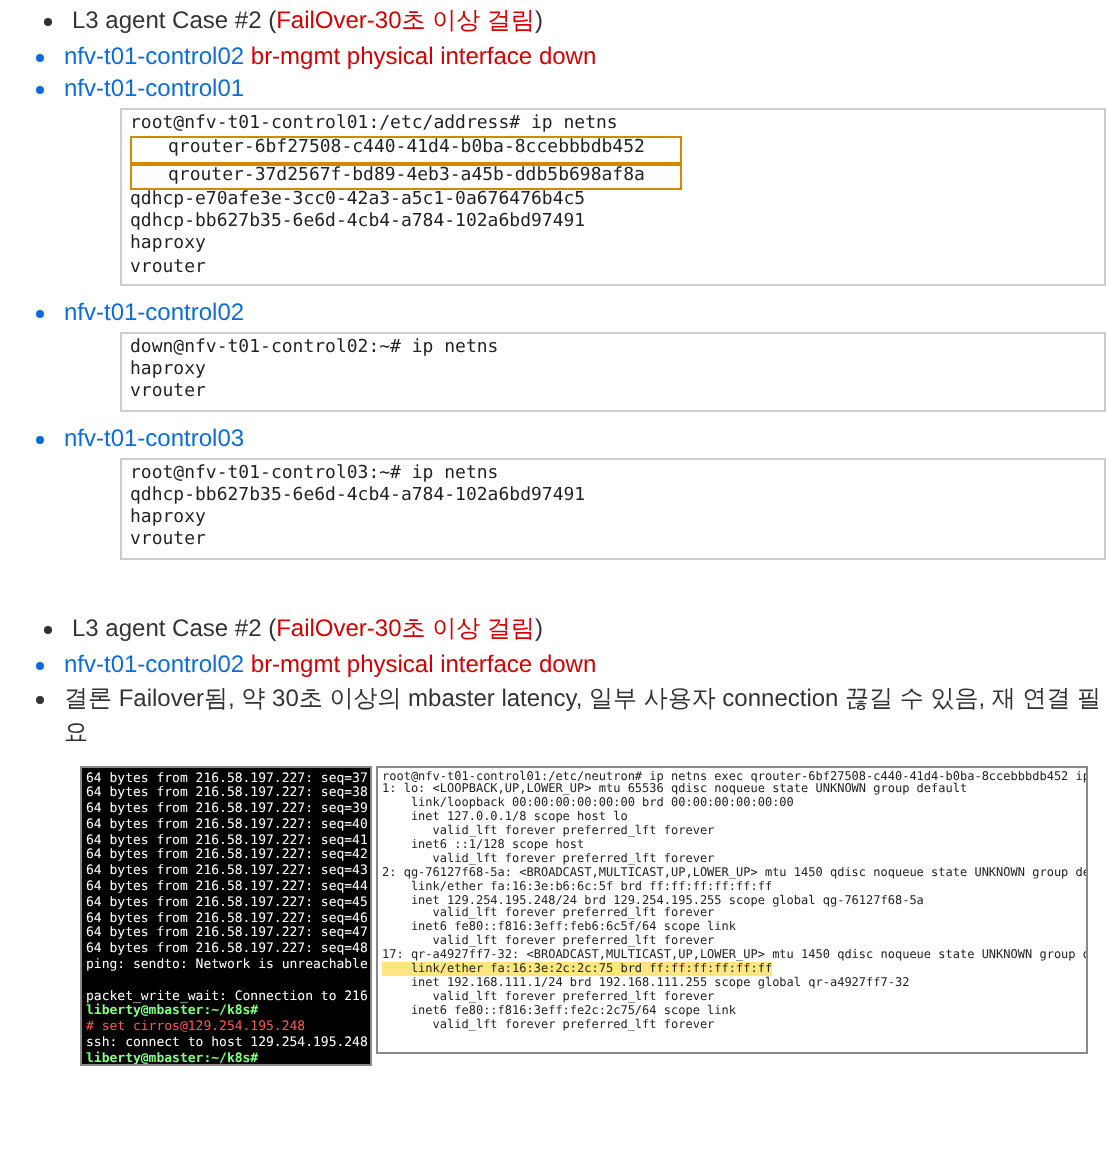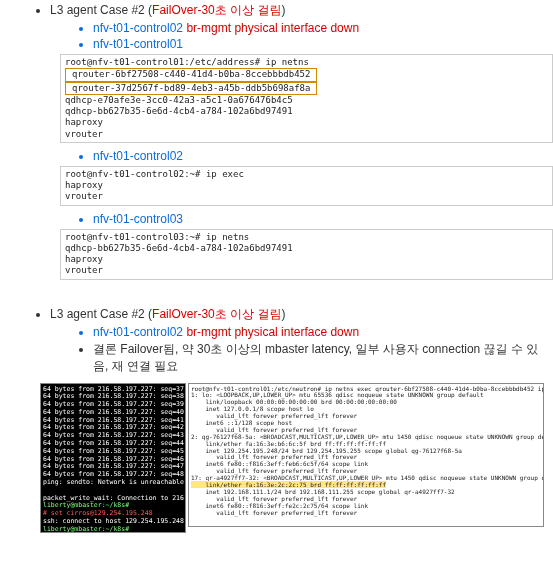--- a/index.html
+++ b/index.html
@@ -1,30 +1,30 @@
 <!DOCTYPE html>
 <html><head>
 <meta charset="utf-8">
 <style>
   html,body{margin:0;padding:0;width:553px;background:#fff;font-family:"Malgun Gothic",Arial,sans-serif;font-size:12px;color:#333;}
   ul{list-style:disc;margin:0;padding:0;}
   li{margin:2px 0;}
-  .lvl1{margin-left:50px;}
-  .lvl2{margin-left:93px;}
+  .lvl1{margin-left:36px;}
+  .lvl2{margin-left:32px;}
   .blue{color:#0b6cdb;}
   .red{color:#d40000;}
   .term{font-family:Consolas,Menlo,monospace;font-size:9px;line-height:1.25;background:#fff;border:1px solid #ccc;padding:2px 4px;margin:3px 0 6px 60px;white-space:pre;color:#222;}
-  .boxed{border:1.5px solid #d48800;padding:0 6px;display:inline-block;}
+  .boxed{border:1.5px solid #d48800;padding:0 18px;display:inline-block;}
   .section-gap{height:18px;}
   .screenshots{display:flex;margin:8px 0 0 40px;gap:2px;align-items:flex-start;}
   .shot{border:1px solid #888;}
   .shot.dark{background:#000;color:#fff;font-family:Consolas,monospace;font-size:6.5px;line-height:1.2;white-space:pre;padding:2px;width:140px;height:144px;overflow:hidden;}
   .shot.light{background:#fff;color:#222;font-family:Consolas,monospace;font-size:6px;line-height:1.15;white-space:pre;padding:2px;width:350px;height:138px;overflow:hidden;}
   .shot.dark .red{color:#ff5555;}
-  .shot.dark .grn{color:#7fff7f;}
+  .shot.dark .grn{color:#7fff7f;font-weight:bold;}
   .shot.light .yel{background:#ffe680;}
 </style>
 </head>
 <body>
 
 <ul>
   <li class="lvl1">
     <span>L3 agent Case #2 (</span><span class="red">FailOver-30초 이상 걸림</span><span>)</span>
   </li>
 </ul>
@@ -38,21 +38,21 @@
 <span class="boxed">qrouter-6bf27508-c440-41d4-b0ba-8ccebbbdb452</span>
 <span class="boxed">qrouter-37d2567f-bd89-4eb3-a45b-ddb5b698af8a</span>
 <span>qdhcp-e70afe3e-3cc0-42a3-a5c1-0a676476b4c5</span>
 <span>qdhcp-bb627b35-6e6d-4cb4-a784-102a6bd97491</span>
 <span>haproxy</span>
 <span>vrouter</span></div>
 
 <ul>
   <li class="lvl2 blue">nfv-t01-control02</li>
 </ul>
-<div class="term"><span>root@nfv-t01-control02:~# ip exec</span>
+<div class="term"><span>down@nfv-t01-control02:~# ip netns</span>
 <span>haproxy</span>
 <span>vrouter</span></div>
 
 <ul>
   <li class="lvl2 blue">nfv-t01-control03</li>
 </ul>
 <div class="term"><span>root@nfv-t01-control03:~# ip netns</span>
 <span>qdhcp-bb627b35-6e6d-4cb4-a784-102a6bd97491</span>
 <span>haproxy</span>
 <span>vrouter</span></div>

